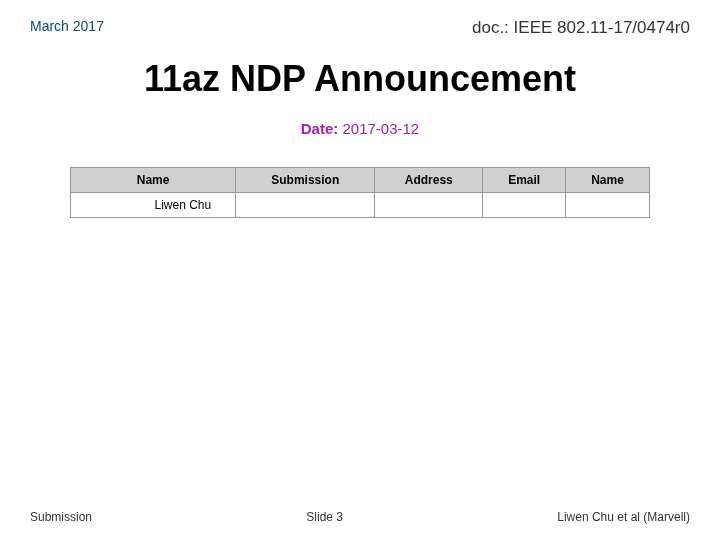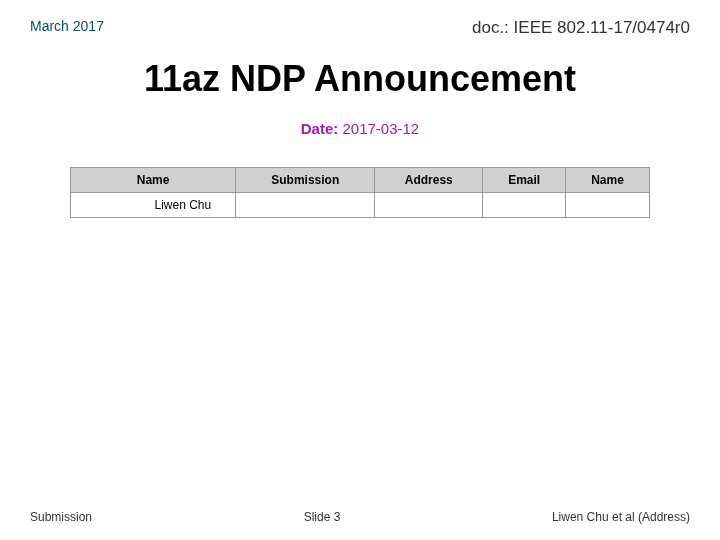--- a/index.html
+++ b/index.html
@@ -139,16 +139,16 @@
             <td></td>
             <td></td>
           </tr>
         </tbody>
     </table>
   </div>
 
   <div class="footer">
     <span>Submission</span>
     <span>Slide 3</span>
-    <span>Liwen Chu et al (Address)</span>
+    <span>Liwen Chu et al (Marvell)</span>
   </div>
 
 </div>
 
 </body></html>

